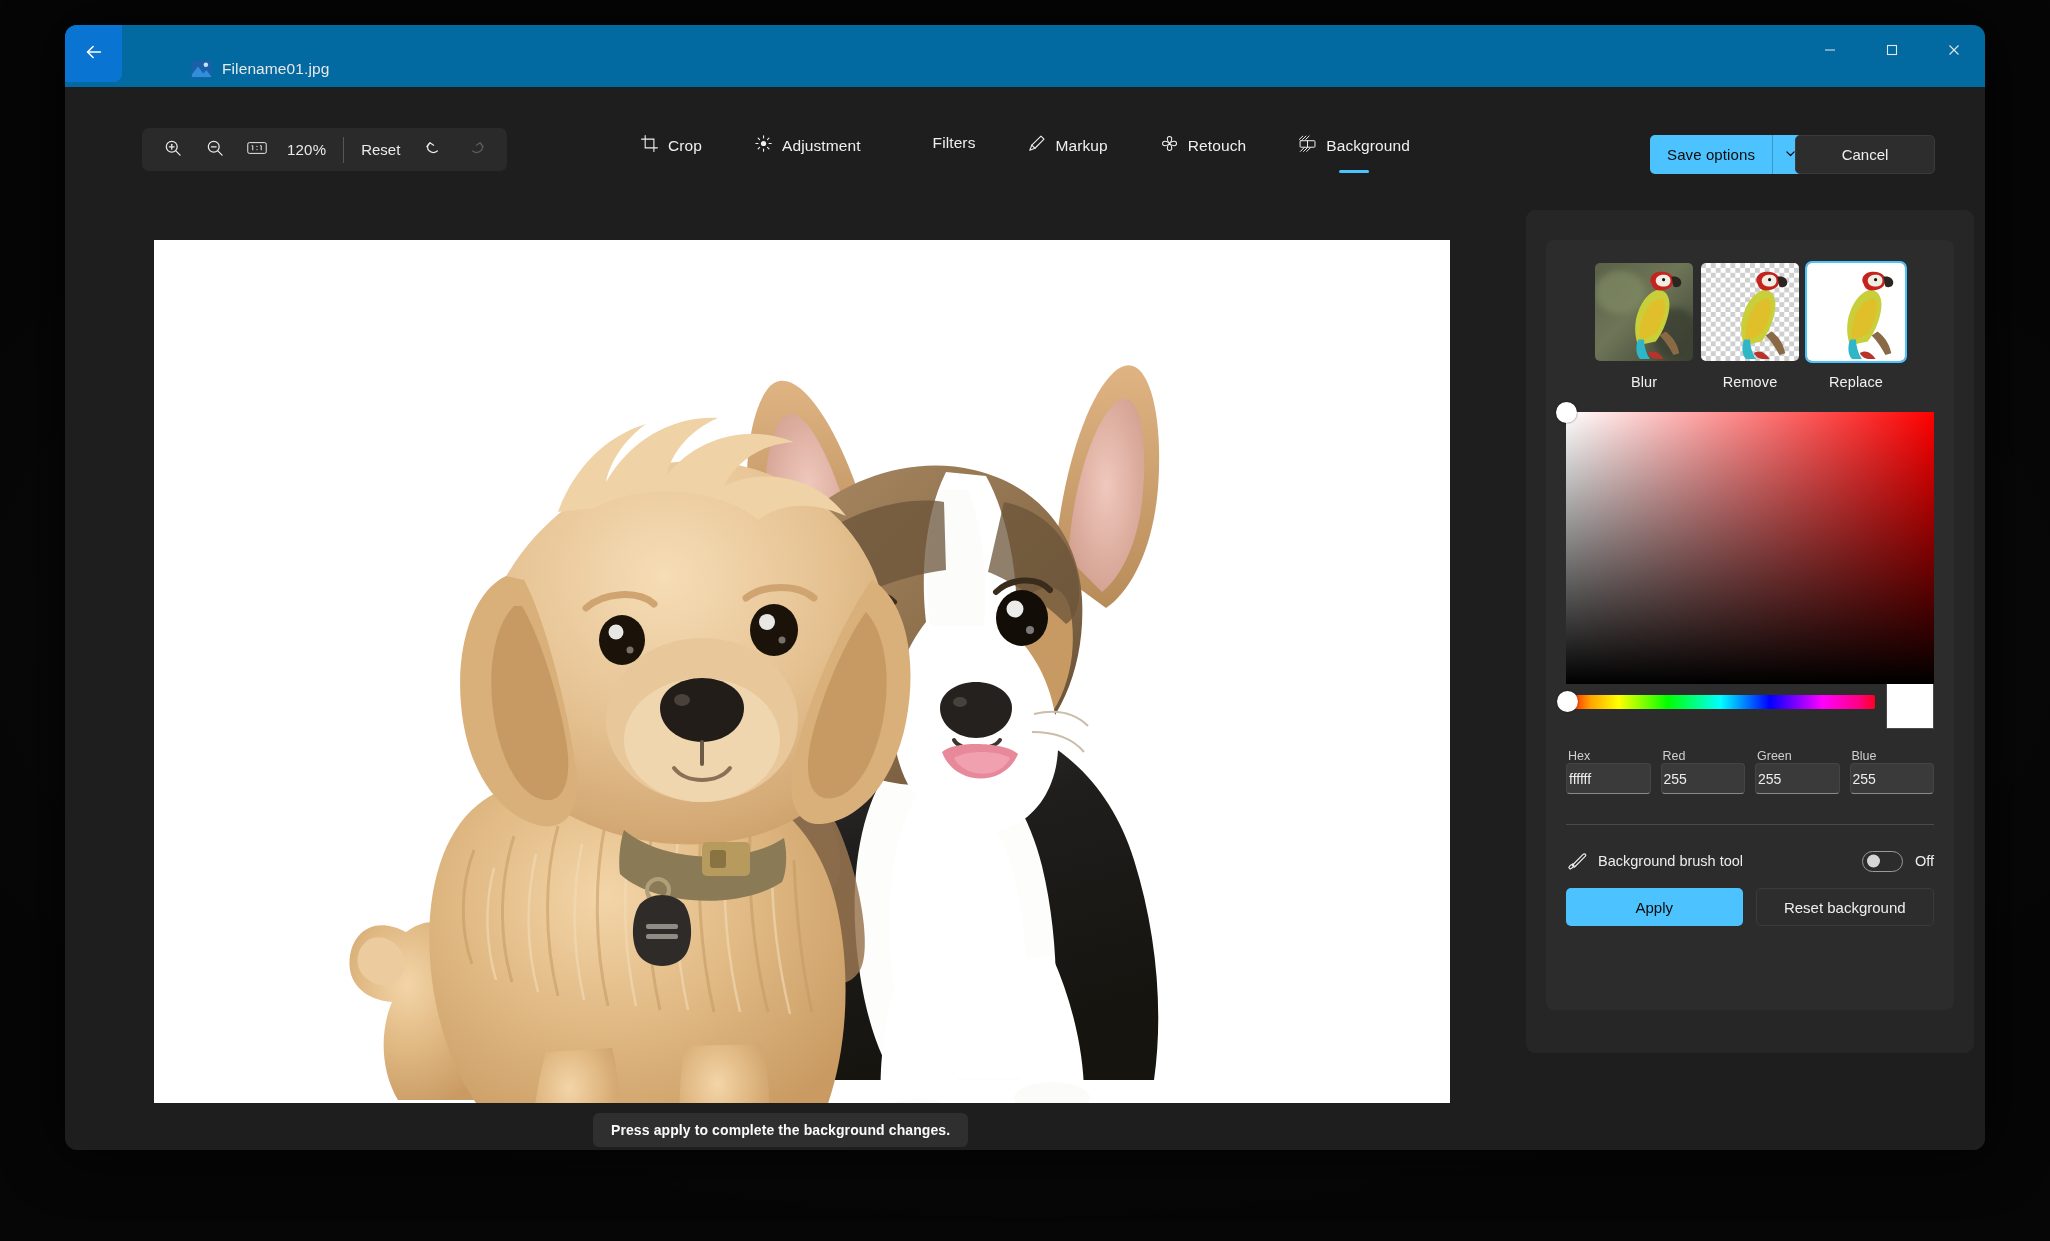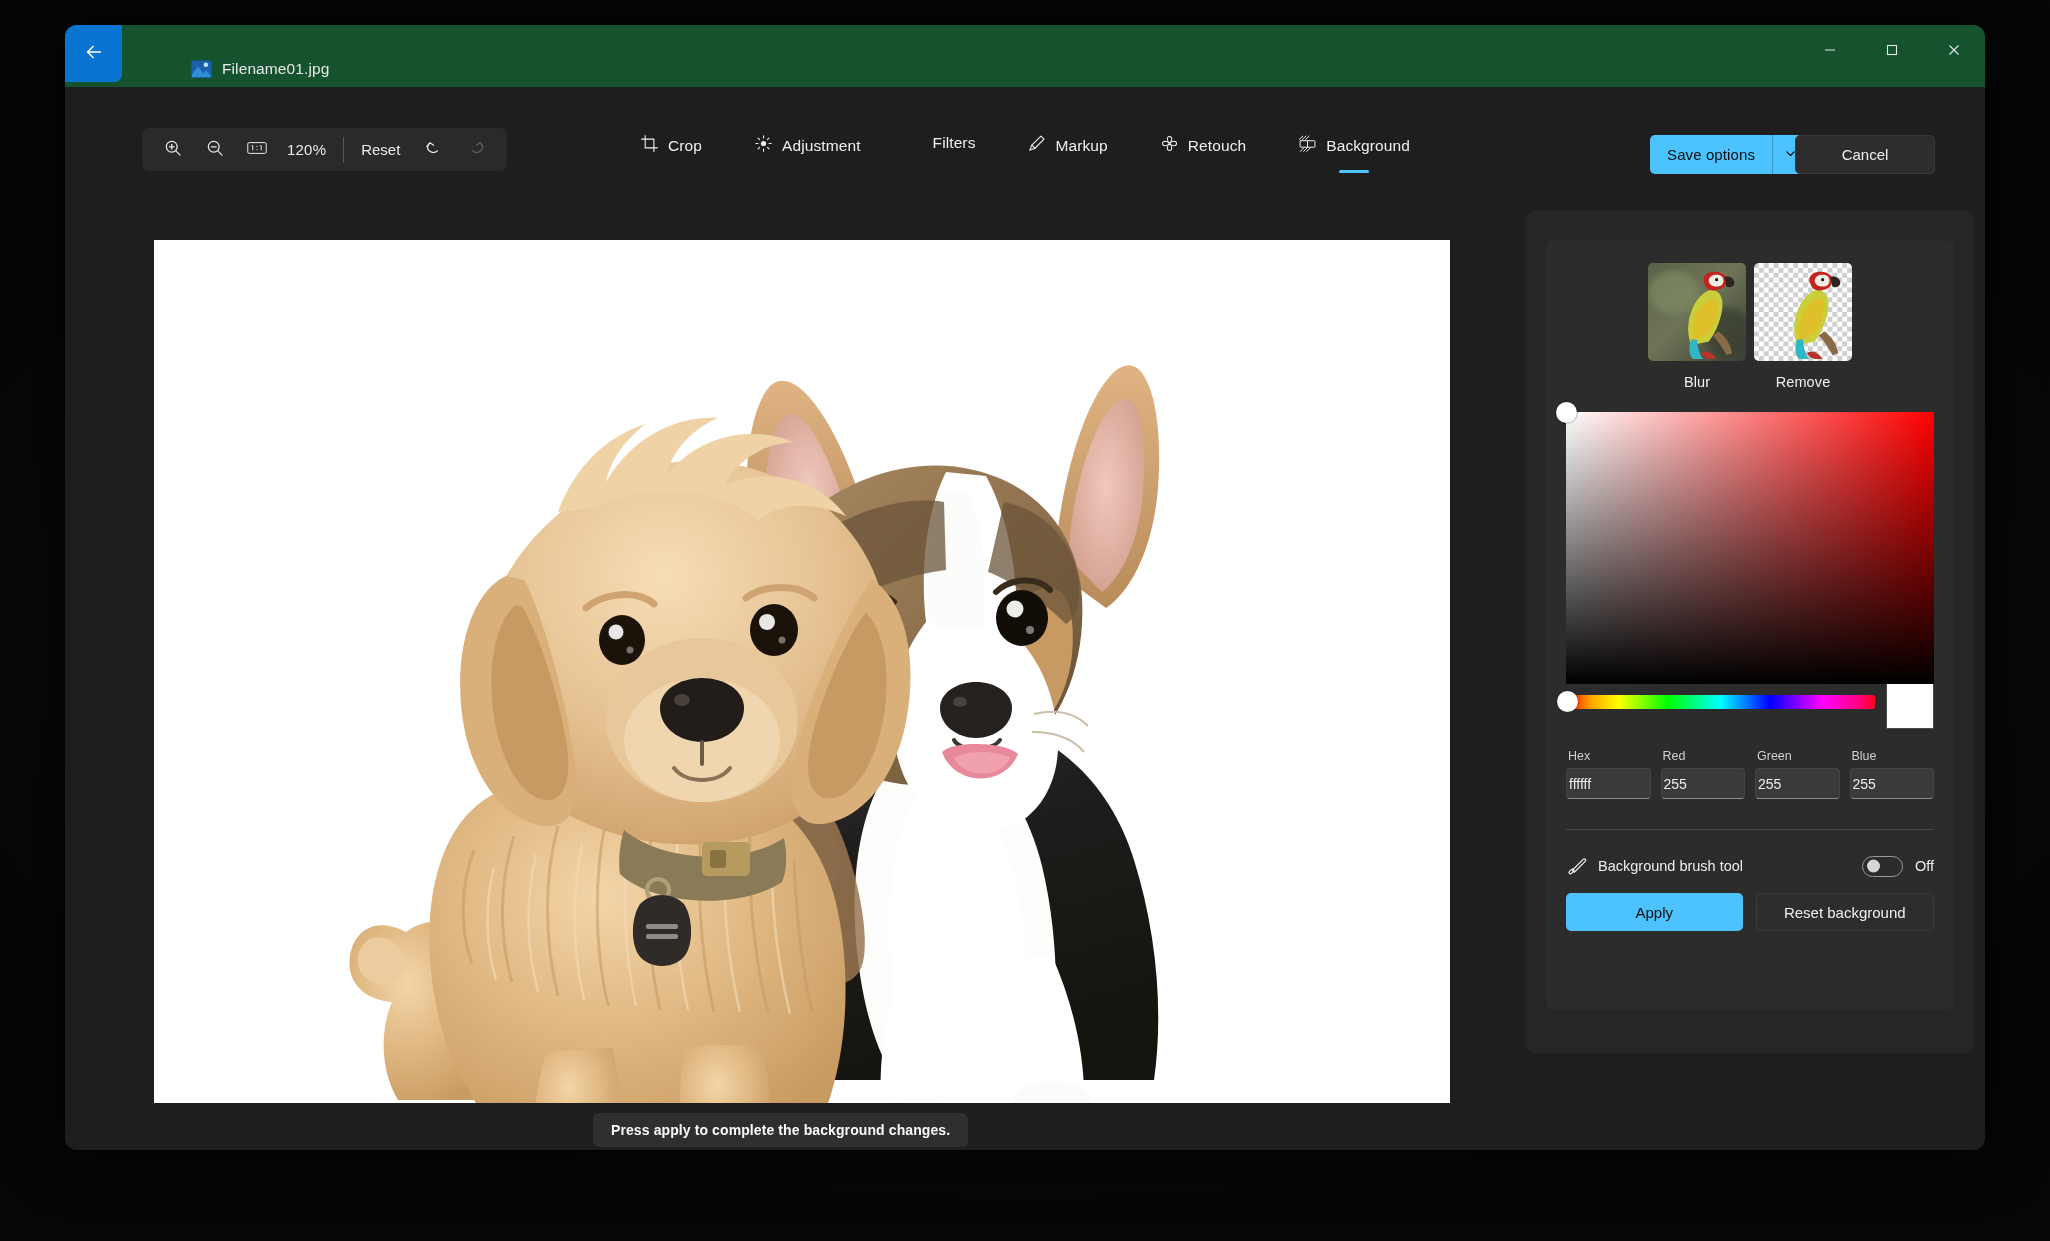--- a/index.html
+++ b/index.html
@@ -26,21 +26,21 @@
     width: 1920px; height: 1125px;
     background: #1e1e1e;
     border-radius: 12px;
     overflow: hidden;
     box-shadow: 0 0 60px rgba(0,0,0,0.9);
   }
 
   
   .titlebar {
     position: absolute; left: 0; top: 0; width: 100%; height: 62px;
-    background: #14532d;
+    background: #0369a1;
   }
   .back-btn {
     position: absolute; left: 0; top: 0; width: 57px; height: 57px;
     background: #0a74d2;
     border-radius: 0 0 8px 0;
     display: flex; align-items: center; justify-content: center;
     cursor: pointer;
   }
   .back-btn svg { width: 22px; height: 22px; }
   .file-icon {
@@ -228,21 +228,21 @@
     cursor: grab;
   }
   .swatch {
     width: 48px; height: 48px; margin-top: -14px;
     border: 1px solid #4a4a4a;
   }
 
   .fields { display: flex; gap: 10px; margin-top: 20px; }
   .field { flex: 1; }
   .field-label {
-    font-size: 12.5px; color: #cfcfcf; margin-bottom: 5px; padding-left: 2px;
+    font-size: 12.5px; color: #cfcfcf; padding-left: 2px;
   }
   .field-input {
     height: 31px; border-radius: 4px;
     background: #3a3a3a; border: 1px solid #454545;
     border-bottom: 1px solid #8a8a8a;
     display: flex; align-items: center;
     padding: 0 2px;
     font-size: 14px; color: #ededed;
     cursor: text;
   }
@@ -739,20 +739,39 @@
                     <path d="M62 18 C62 14 66 12 70 12 C74 12 77 14 77 18 C77 22 74 24 70 24 C66 24 62 22 62 18 Z" fill="#f2ede2"></path>
                     <circle cx="70" cy="17" r="1.6" fill="#161410"></circle>
                     <path d="M78 14 C84 13 88 16 88 20 C88 24 84 26 80 24 Z" fill="#2a2520"></path>
                     <path d="M72 70 C78 74 84 82 86 92 L80 94 C76 86 70 78 66 74 Z" fill="#8a6a46"></path>
                   </g>
                 </svg>
               </div>
               <div class="thumb-label">Remove</div>
             </div>
 
+            <div class="thumb-cell selected">
+              <div class="thumb">
+                <svg viewBox="0 0 100 100">
+                  <rect width="100" height="100" fill="#ffffff"></rect>
+                  <g>
+                    <path d="M44 84 C40 74 40 60 44 50 C48 38 56 30 62 28 C70 26 76 32 76 42 C76 54 70 70 62 80 Z" fill="#c8cf3a"></path>
+                    <path d="M46 80 C44 70 46 58 52 48 C58 38 66 34 70 38 C74 44 70 60 62 72 Z" fill="#e0c02a"></path>
+                    <path d="M44 78 C41 86 42 94 46 98 L56 98 C52 92 50 84 50 78 Z" fill="#2fb7c8"></path>
+                    <path d="M54 92 C56 96 60 98 64 98 L70 98 C66 92 60 88 54 92 Z" fill="#b8342a"></path>
+                    <path d="M58 22 C54 16 58 10 66 9 C74 8 80 12 80 18 C80 24 74 28 66 28 C62 28 59 26 58 22 Z" fill="#c4231e"></path>
+                    <path d="M62 18 C62 14 66 12 70 12 C74 12 77 14 77 18 C77 22 74 24 70 24 C66 24 62 22 62 18 Z" fill="#f2ede2"></path>
+                    <circle cx="70" cy="17" r="1.6" fill="#161410"></circle>
+                    <path d="M78 14 C84 13 88 16 88 20 C88 24 84 26 80 24 Z" fill="#2a2520"></path>
+                    <path d="M72 70 C78 74 84 82 86 92 L80 94 C76 86 70 78 66 74 Z" fill="#8a6a46"></path>
+                  </g>
+                </svg>
+              </div>
+              <div class="thumb-label">Replace</div>
+            </div>
           </div>
 
           <div class="sv-wrap">
             <div class="sv-box">
               <div class="sv-handle"></div>
             </div>
 
             <div class="hue-row">
               <div class="hue-slider">
                 <div class="hue-handle"></div>

